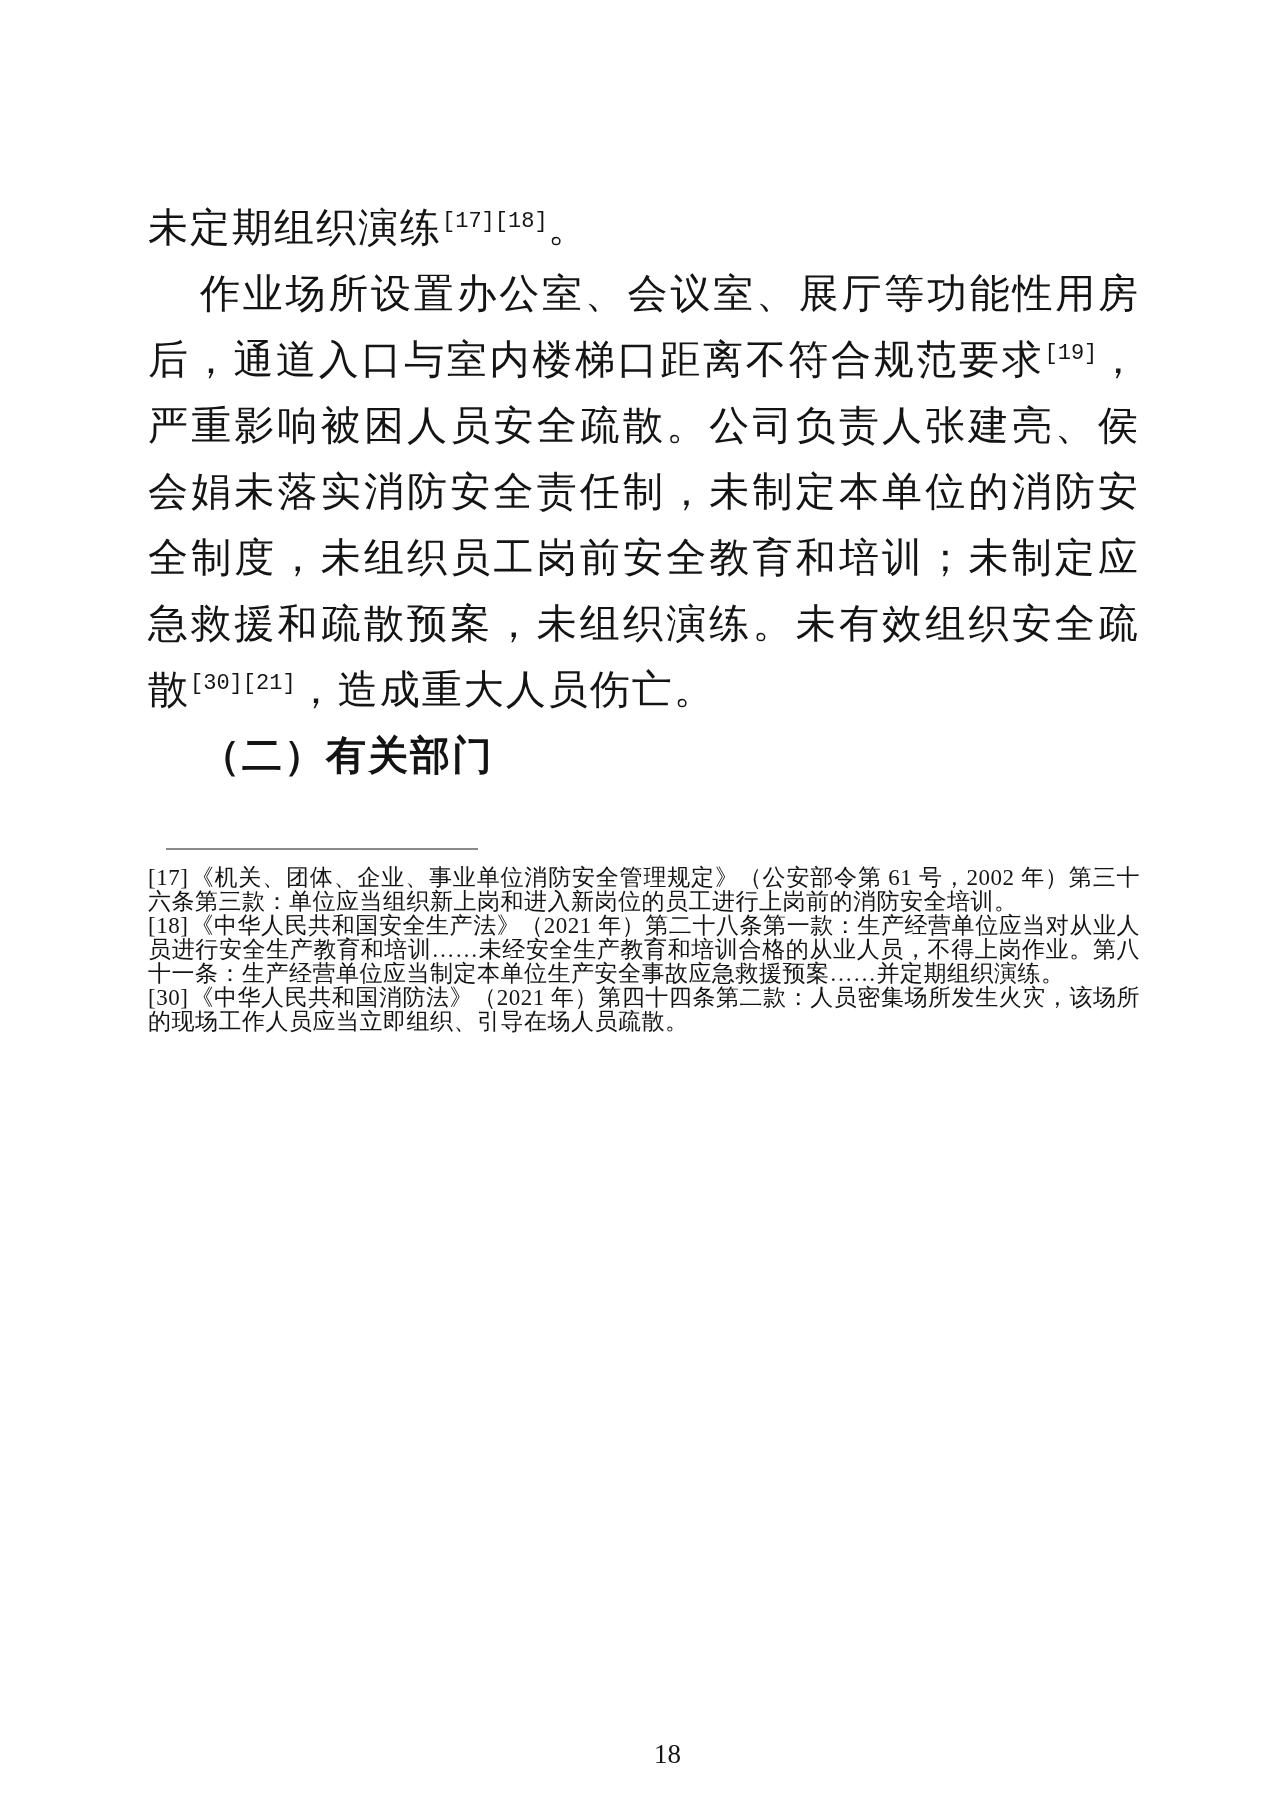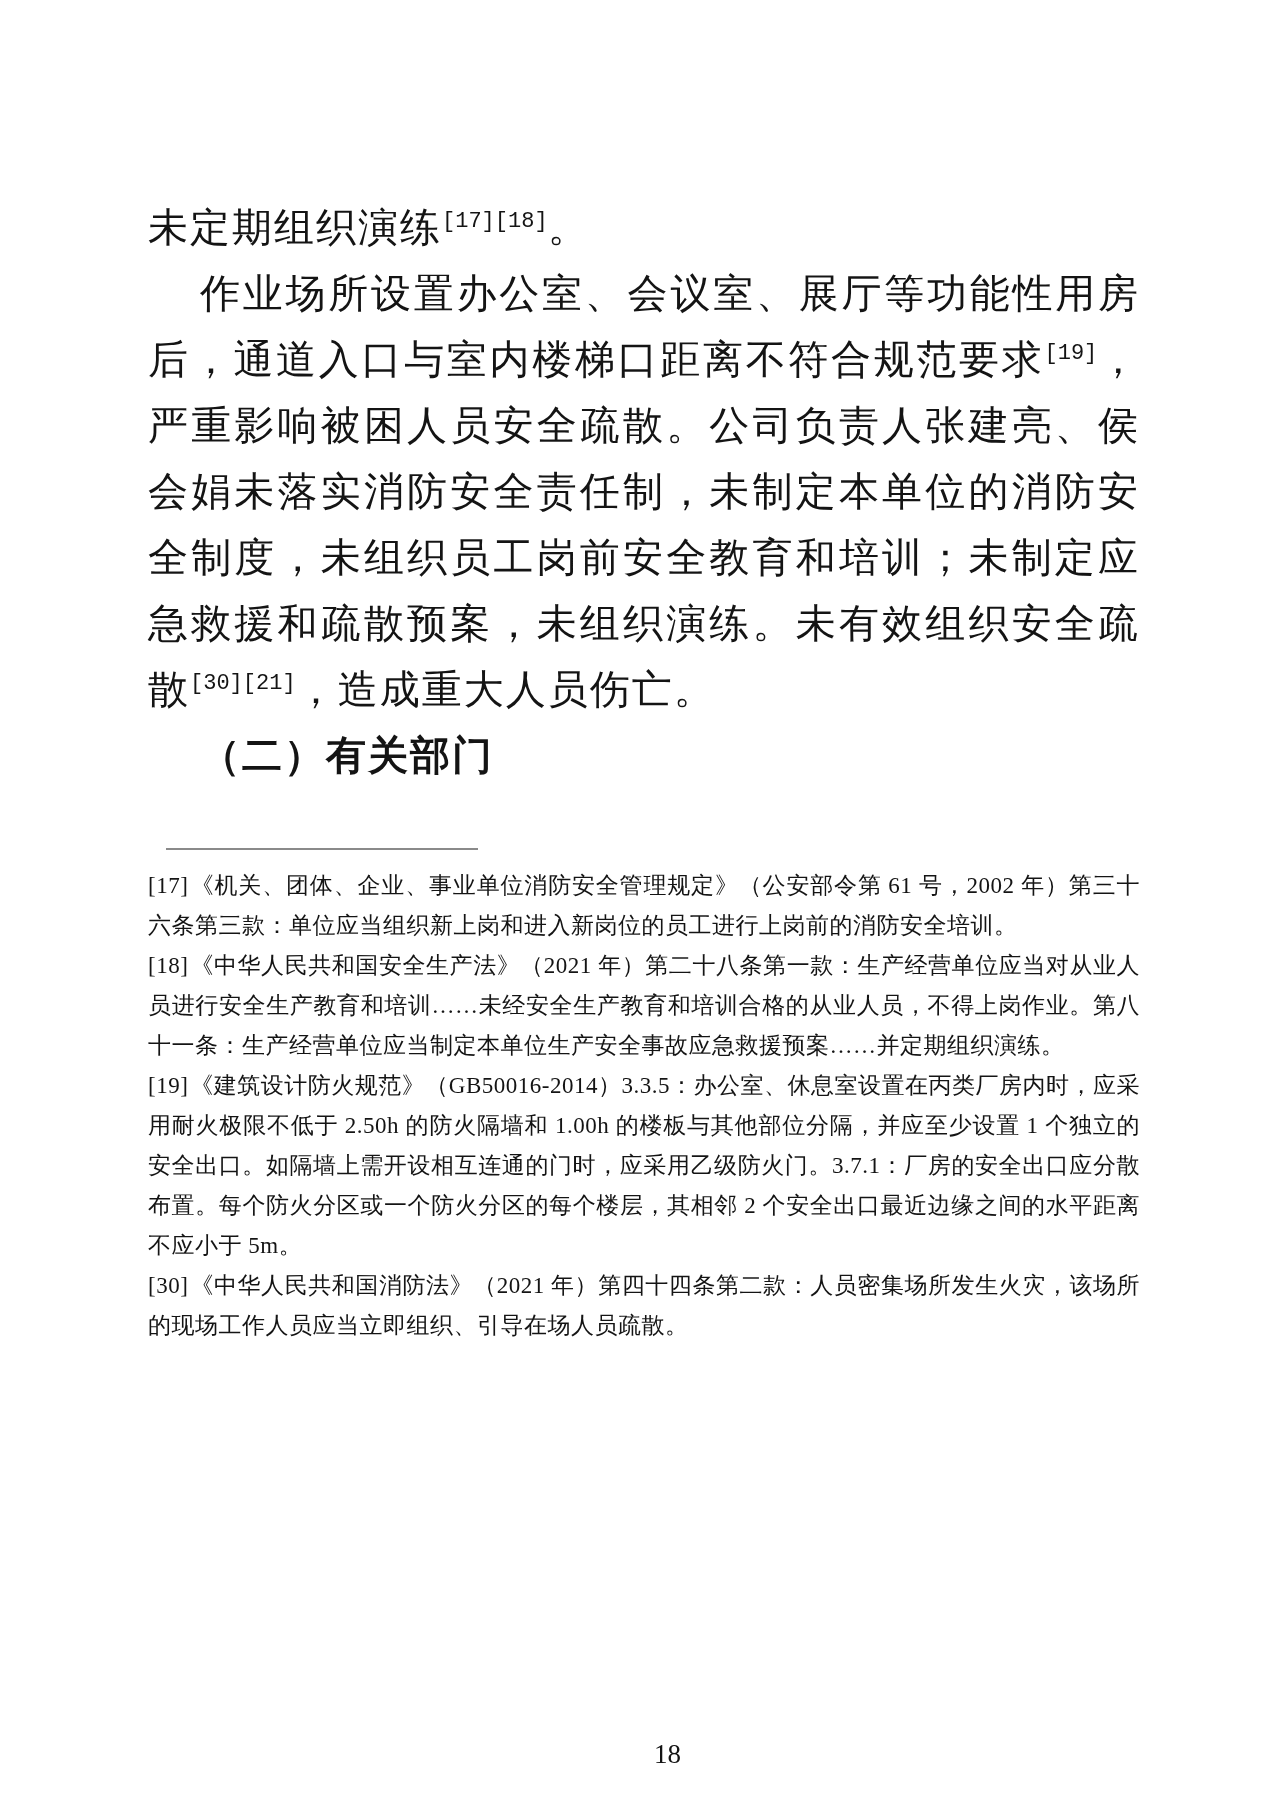--- a/index.html
+++ b/index.html
@@ -46,21 +46,21 @@
     margin-top: 56px;
   }
   .footnote-divider {
     width: 312px;
     height: 2px;
     background: #8a8a8a;
     margin: 0 0 16px 18px;
   }
   .footnotes {
     font-size: 23px;
-    line-height: 40px;
+    line-height: 24px;
     text-align: justify;
     letter-spacing: 0.5px;
   }
   .footnote {
     margin: 0;
   }
   .fn-id {
     padding-right: 2px;
   }
   
@@ -94,21 +94,20 @@
   <div class="footnote-area">
 
     <div class="footnote-divider"></div>
 
     <div class="footnotes">
 
       <p class="footnote"><span class="fn-id">[17]</span><span>《机关、团体、企业、事业单位消防安全管理规定》（公安部令第 61 号，2002 年）第三十六条第三款：单位应当组织新上岗和进入新岗位的员工进行上岗前的消防安全培训。</span></p>
 
       <p class="footnote"><span class="fn-id">[18]</span><span>《中华人民共和国安全生产法》（2021 年）第二十八条第一款：生产经营单位应当对从业人员进行安全生产教育和培训……未经安全生产教育和培训合格的从业人员，不得上岗作业。第八十一条：生产经营单位应当制定本单位生产安全事故应急救援预案……并定期组织演练。</span></p>
 
-      <p class="footnote"><span class="fn-id">[19]</span><span>《建筑设计防火规范》（GB50016-2014）3.3.5：办公室、休息室设置在丙类厂房内时，应采用耐火极限不低于 2.50h 的防火隔墙和 1.00h 的楼板与其他部位分隔，并应至少设置 1 个独立的安全出口。如隔墙上需开设相互连通的门时，应采用乙级防火门。3.7.1：厂房的安全出口应分散布置。每个防火分区或一个防火分区的每个楼层，其相邻 2 个安全出口最近边缘之间的水平距离不应小于 5m。</span></p>
 
       <p class="footnote"><span class="fn-id">[30]</span><span>《中华人民共和国消防法》（2021 年）第四十四条第二款：人员密集场所发生火灾，该场所的现场工作人员应当立即组织、引导在场人员疏散。</span></p>
 
 
     </div>
   </div>
 
   <div class="page-number">18</div>
 
 </div>

